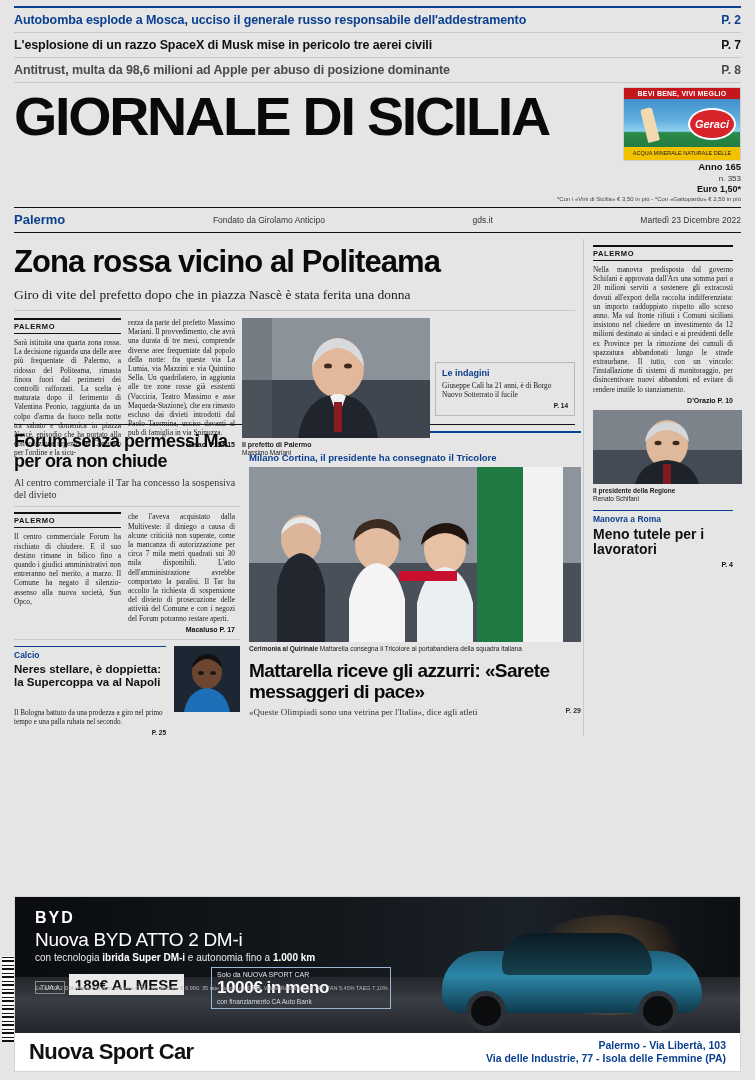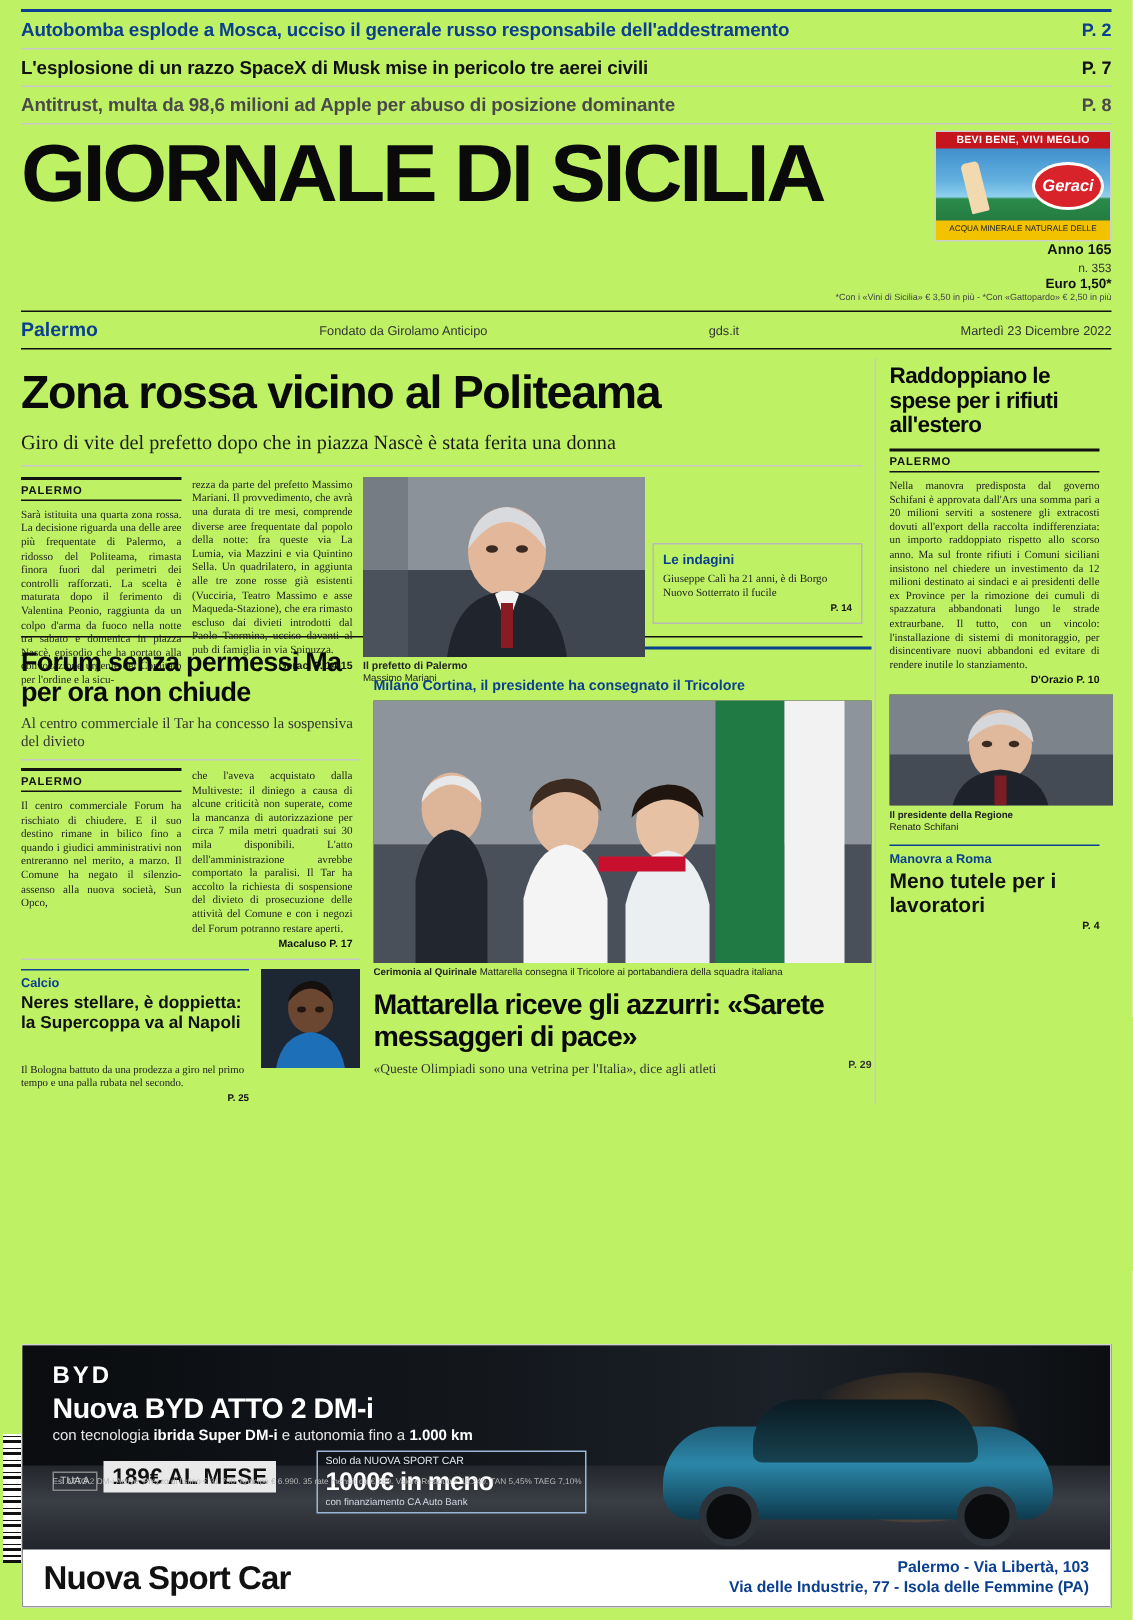--- a/index.html
+++ b/index.html
@@ -4,21 +4,21 @@
 <style>
   * { box-sizing: border-box; }
   html, body { margin:0; padding:0; }
   body {
     width:755px; height:1080px;
     background:#ffffff;
     font-family:"Liberation Serif", serif;
     color:#111;
     overflow:hidden;
   }
-  .page { width:755px; height:1080px; position:relative; background:#bef264; }
+  .page { width:755px; height:1080px; position:relative; background:#e5e5e5; }
 
   
   .strap { padding:6px 14px 0 14px; }
   .strap-row {
     display:flex; align-items:baseline; justify-content:space-between;
     border-bottom:1px solid #c9c9c9;
     padding:5px 0 5px 0;
   }
   .strap-row:first-child { border-top:2px solid #0b3f8f; }
   .strap-text { font-family:"Liberation Sans", sans-serif; font-weight:bold; font-size:12.5px; letter-spacing:-0.1px; }
@@ -196,21 +196,21 @@
     background:linear-gradient(180deg,#1f5f79 0%, #2b86a8 40%, #0e3a4d 100%);
     border-radius:38px 44px 18px 18px; }
   .ad-car .cabin { position:absolute; left:70px; top:8px; width:150px; height:42px;
     background:linear-gradient(180deg,#0b1a22 0%, #16424f 100%); border-radius:30px 34px 6px 6px; }
   .ad-car .w1, .ad-car .w2 { position:absolute; bottom:2px; width:40px; height:40px; border-radius:50%;
     background:#0a0c0e; border:5px solid #2c3238; }
   .ad-car .w1 { left:34px; } .ad-car .w2 { right:34px; }
   .ad-brand { position:absolute; left:20px; top:12px; font-family:"Liberation Sans", sans-serif;
     color:#fff; font-weight:bold; font-size:16px; letter-spacing:2px; }
   .ad-title { position:absolute; left:20px; top:32px; font-family:"Liberation Sans", sans-serif;
-    color:#fff; font-weight:bold; font-size:19px; letter-spacing:-0.3px; }
+    color:#fff; font-weight:normal; font-size:19px; letter-spacing:-0.3px; }
   .ad-sub { position:absolute; left:20px; top:55px; font-family:"Liberation Sans", sans-serif;
     color:#e8e8e8; font-size:10px; }
   .ad-sub b { color:#fff; }
   .ad-price { position:absolute; left:20px; top:74px; width:170px; }
   .ad-price .tua { font-family:"Liberation Sans", sans-serif; color:#cfcfcf; font-size:7px; padding:2px 4px; border:1px solid #888; display:inline-block; }
   .ad-price .big { background:#e9e9e9; color:#111; font-family:"Liberation Sans", sans-serif;
     font-weight:bold; font-size:15px; padding:2px 6px; display:inline-block; margin-top:3px; }
   .ad-promo { position:absolute; left:196px; top:70px; width:180px; border:1px solid #9bb7d8; padding:3px 5px; }
   .ad-promo .small { font-family:"Liberation Sans", sans-serif; font-size:7px; color:#dfe7f1; }
   .ad-promo .huge { font-family:"Liberation Sans", sans-serif; font-weight:bold; font-size:17px; color:#fff; letter-spacing:-0.4px; }
@@ -393,21 +393,20 @@
           <h2 class="mid-head">Mattarella riceve gli azzurri: «Sarete messaggeri di pace»</h2>
           <div class="mid-deck">
             <span>«Queste Olimpiadi sono una vetrina per l'Italia», dice agli atleti</span>
             <span class="pg">P. 29</span>
           </div>
         </div>
       </div>
     </div>
 
     <div class="right-col">
-      <h2 class="rc-head">Raddoppiano le spese per i rifiuti all'estero</h2>
       <span class="kicker" style="margin-top:6px;">PALERMO</span>
       <div class="rc-body">Nella manovra predisposta dal governo Schifani è approvata dall'Ars una somma pari a 20 milioni serviti a sostenere gli extracosti dovuti all'export della raccolta indifferenziata: un importo raddoppiato rispetto allo scorso anno. Ma sul fronte rifiuti i Comuni siciliani insistono nel chiedere un investimento da 12 milioni destinato ai sindaci e ai presidenti delle ex Province per la rimozione dei cumuli di spazzatura abbandonati lungo le strade extraurbane. Il tutto, con un vincolo: l'installazione di sistemi di monitoraggio, per disincentivare nuovi abbandoni ed evitare di rendere inutile lo stanziamento.</div>
       <div class="byline">D'Orazio  P. 10</div>
 
       <div class="rc-photo">
         <svg width="149" height="74" viewBox="0 0 149 74">
           <rect width="149" height="74" fill="#7d838b"></rect>
           <rect x="0" y="40" width="149" height="34" fill="#454b55"></rect>
           <ellipse cx="74" cy="34" rx="21" ry="24" fill="#e0b99c"></ellipse>
           <path d="M52 32 Q74 8 96 32 Q94 12 74 12 Q54 14 52 32Z" fill="#d5d7da"></path>

